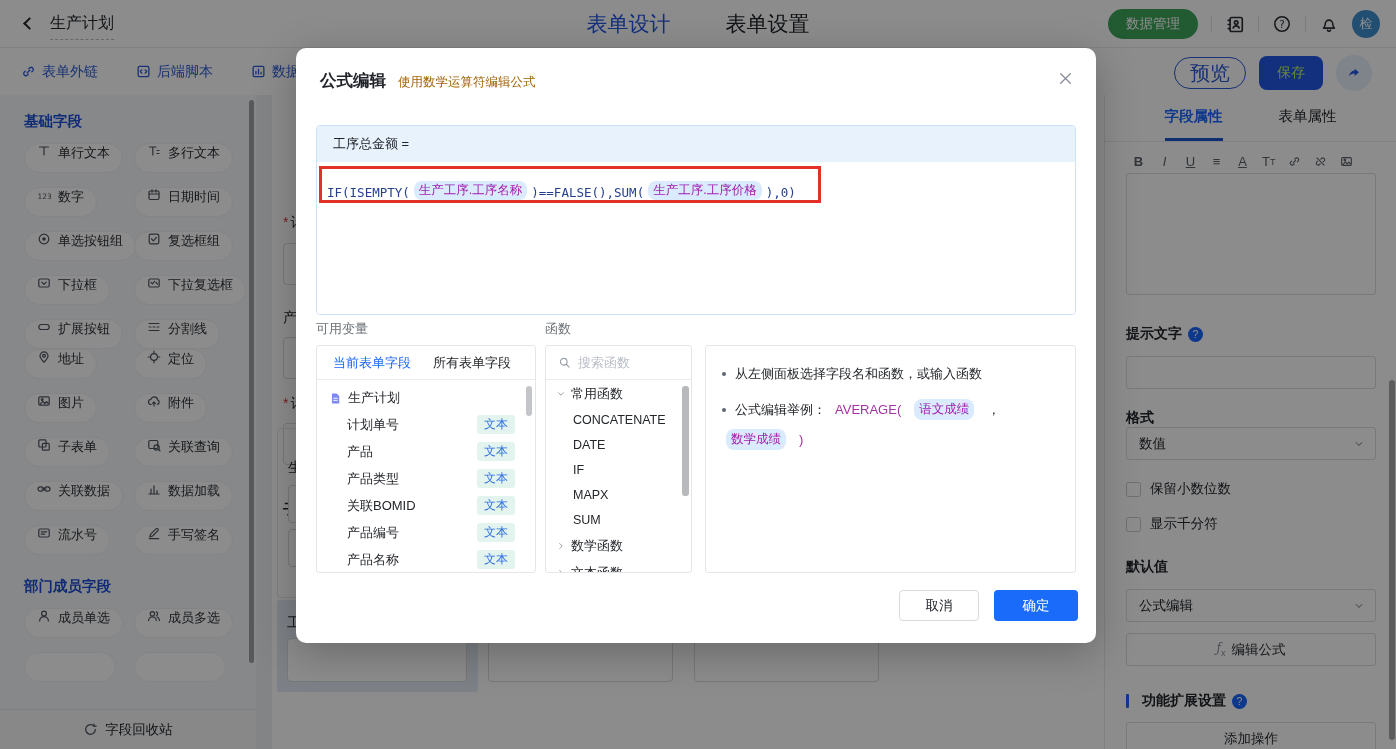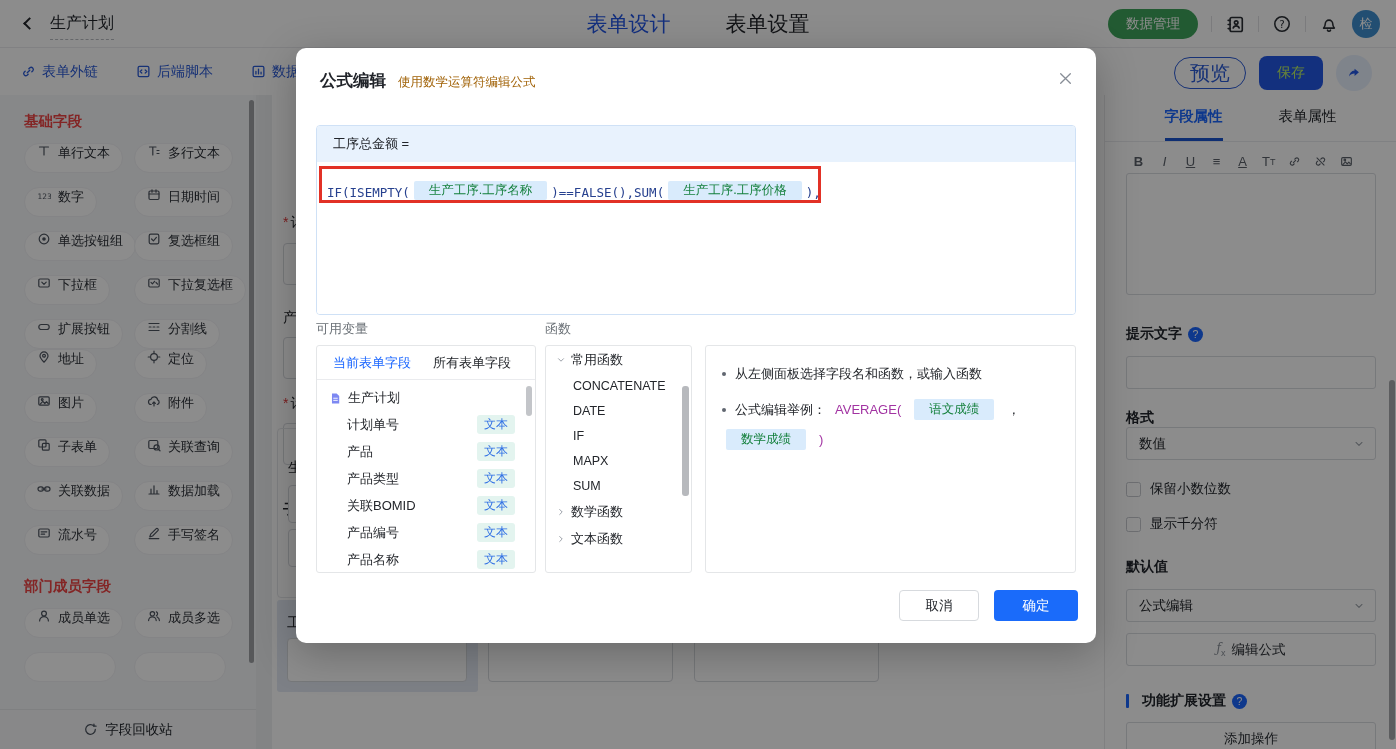--- a/index.html
+++ b/index.html
@@ -23,21 +23,21 @@
 
 .subbar{position:absolute;left:0;top:48px;width:100%;height:47px;background:#fff;z-index:1}
 .sb-items{position:absolute;left:21px;top:0;height:47px;display:flex;align-items:center;gap:38px}
 .sb-item{display:flex;align-items:center;gap:6px;color:#2b5bd7;font-size:14px;cursor:pointer}
 .sb-right{position:absolute;right:24px;top:7px;display:flex;align-items:center;gap:13px}
 .btn-preview{width:72px;height:32px;border-radius:16px;border:1px solid #2b5bd7;color:#2b5bd7;background:#fff;font-size:20px;cursor:pointer;font-family:inherit}
 .btn-save{width:64px;height:34px;border-radius:8px;border:none;background:#2458e6;color:#bef264;font-size:14px;cursor:pointer;font-family:inherit}
 .btn-share{width:36px;height:36px;border-radius:50%;background:#e8f0fe;color:#2458e6;display:flex;align-items:center;justify-content:center;cursor:pointer}
 
 .sidebar{position:absolute;left:0;top:95px;bottom:0;width:256px;background:#f6f7f9;padding:17px 0 0 24px;overflow:hidden}
-.sec-title{font-size:14.5px;font-weight:bold;color:#ef4444;margin:22px 0 12px 0}
+.sec-title{font-size:14.5px;font-weight:bold;color:#1d4ed8;margin:22px 0 12px 0}
 .sec-title:first-child{margin-top:0}
 .pill-grid{display:grid;grid-template-columns:110px auto;row-gap:14px}
 .pill{display:inline-flex;align-items:flex-start;gap:7px;height:30px;padding:0 12px;background:#fff;border:1px solid #f0f1f4;border-radius:15px;font-size:13px;color:#2b2f36;cursor:grab;width:fit-content;white-space:nowrap}
 .p-ic{display:inline-flex;color:#4e5560}
 .side-thumb{position:absolute;right:2px;top:5px;width:5px;height:563px;background:#9fa1a5;border-radius:2.5px}
 .recycle-bar{position:absolute;left:0;bottom:0;width:256px;height:40px;background:#f7f8fa;border-top:1px solid #e7e9ec;display:flex;align-items:center;justify-content:center;gap:7px;font-size:13.5px;color:#1f2329;cursor:pointer;z-index:2}
 
 .canvas{position:absolute;left:272px;top:95px;width:832px;bottom:0;background:#fff}
 .cv-label{position:absolute;font-size:14px;color:#23262b;white-space:nowrap}
 .cv-label .req{color:#e0383a;margin-right:2px}
@@ -74,21 +74,21 @@
 .modal{position:absolute;left:296px;top:48px;width:800px;height:595px;background:#fff;border-radius:10px;box-shadow:0 10px 40px rgba(0,0,0,.25);z-index:20}
 .m-head{display:flex;align-items:baseline;gap:12px;padding:22px 24px 0 24px}
 .m-title{font-size:16.5px;font-weight:bold;color:#21242a}
 .m-sub{font-size:12.5px;color:#a16207}
 .m-close{position:absolute;right:21px;top:20px;width:20px;height:20px;color:#878d96;cursor:pointer;display:flex;align-items:center;justify-content:center}
 .m-editor{position:absolute;left:20px;top:77px;width:760px;height:190px;border:1px solid #cfe1f6;border-radius:4px;overflow:hidden}
 .m-editor-head{height:36px;line-height:36px;background:#e8f2fd;padding-left:16px;font-size:13px;color:#21242a}
 .m-editor-body{position:relative;height:152px;background:#fff}
 .formula-line{position:absolute;left:2px;top:4px;width:502px;height:37px;border:3px solid #e23126;background:#fff;display:flex;align-items:flex-end;padding:0 5px;white-space:nowrap;overflow:hidden;cursor:text}
 .tok-fn{font-family:"DejaVu Sans Mono",monospace;font-size:12.5px;color:#27418f}
-.tok-chip,.chip{background:#d9ebfc;color:#15803d;font-size:12.5px;padding:1px 15px;margin:0 4px;border-radius:2px;white-space:nowrap}
+.tok-chip,.chip{background:#d9ebfc;color:#a21caf;font-size:12.5px;padding:1px 5px;margin:0 4px;border-radius:8px;white-space:nowrap}
 .m-panel-label{position:absolute;font-size:13px;color:#6a7076;top:272px}
 .m-panel{position:absolute;top:297px;height:228px;border:1px solid #e4e6e8;border-radius:3px;background:#fff;overflow:hidden}
 #vars-panel{left:20px;width:220px}
 #fns-panel{left:249px;width:147px}
 #tips-panel{left:409px;width:371px;padding:18px 16px}
 .var-tabs{height:34px;border-bottom:1px solid #eaebee;display:flex;align-items:center;padding-left:16px;gap:22px}
 .var-tab{font-size:13px;color:#23262b;cursor:pointer}
 .var-tab.active{color:#1a66ff}
 .var-root{display:flex;align-items:center;gap:6px;padding:9px 0 4px 12px;font-size:13px;color:#23262b}
 .var-row{height:27px;display:flex;align-items:center;padding-left:30px;font-size:13px;color:#23262b;cursor:pointer}
@@ -599,20 +599,29 @@
         </div>
         <div class="var-row">
           <span>产品名称</span>
           <span class="var-badge">文本</span>
         </div>
       </div>
     <span class="panel-thumb" style="right:3px;top:40px;width:6px;height:30px"></span>
   </div>
 
   <div class="m-panel" id="fns-panel">
+    <div class="fn-search">
+      <span style="display:inline-flex">
+          <svg viewBox="0 0 14 14" width="13" height="13" fill="none" stroke="currentColor" stroke-width="1.2" stroke-linecap="round" stroke-linejoin="round">
+            <circle cx="6.2" cy="6.2" r="3.6"></circle>
+            <path d="M8.9 8.9L12 12"></path>
+          </svg>
+        </span>
+      <span class="fn-ph">搜索函数</span>
+    </div>
     <div id="fn-tree">
         <div class="fn-group">
           <span class="fn-chev">
             <svg viewBox="0 0 14 14" width="10" height="10" fill="none" stroke="currentColor" stroke-width="1.2" stroke-linecap="round" stroke-linejoin="round">
               <path d="M3.5 5.2L7 8.7l3.5-3.5"></path>
             </svg>
           </span>
           <span>常用函数</span>
         </div>
         <div class="fn-item">CONCATENATE</div>

